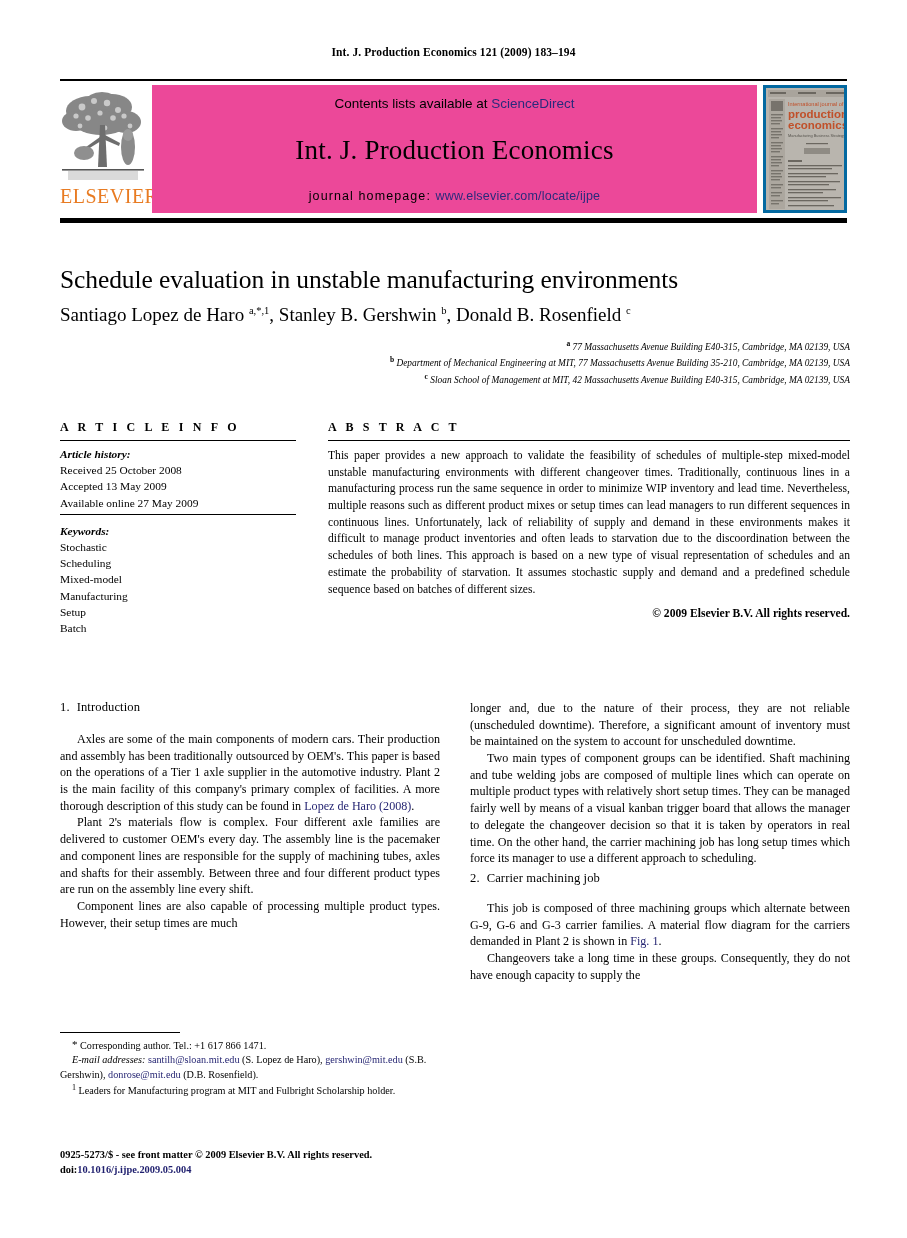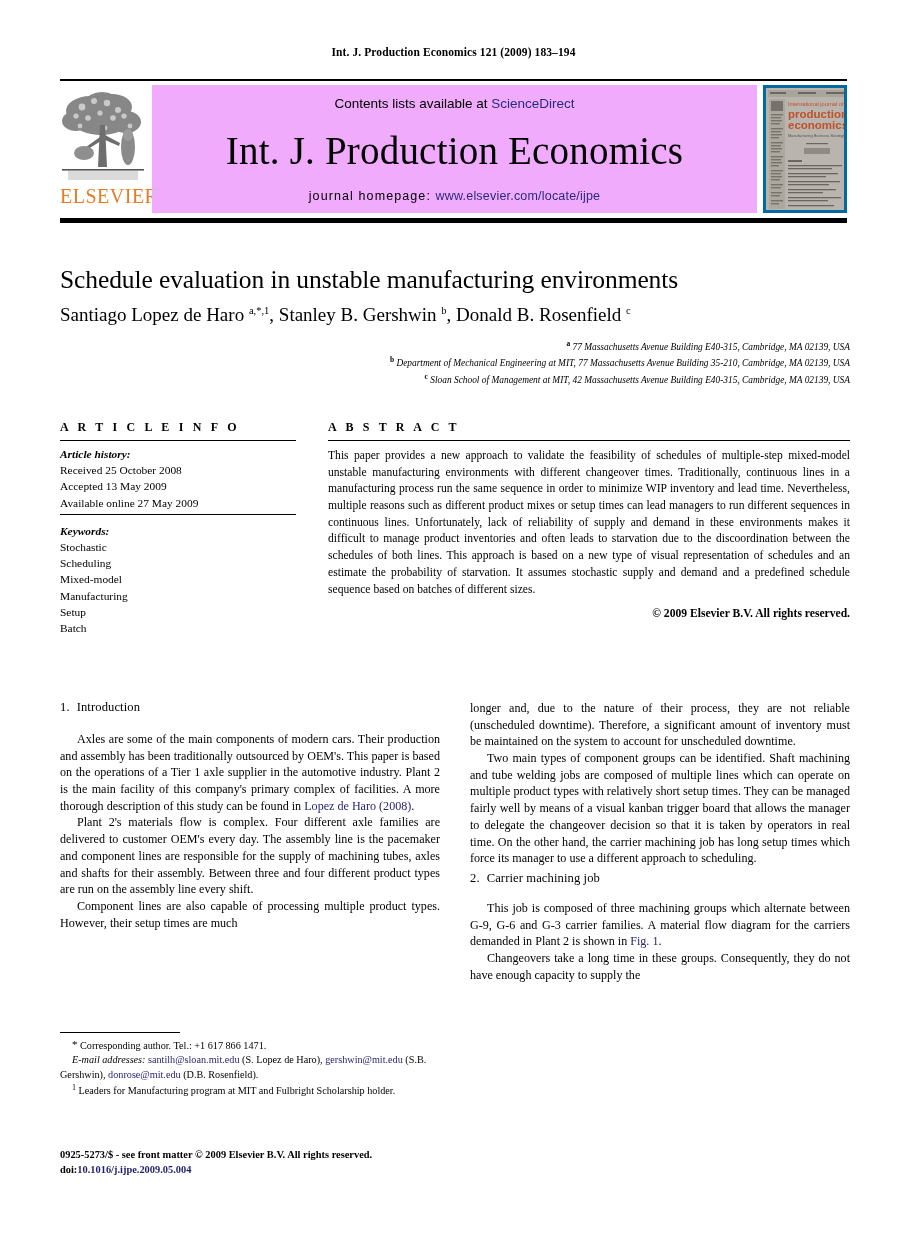--- a/index.html
+++ b/index.html
@@ -68,41 +68,41 @@
     font-size: 20px;
     letter-spacing: .5px;
     color: #E87B22;
     text-align: center;
     line-height: 1;
     margin-top: 1px;
     font-weight: 400;
   }
   .banner {
     flex: 1 1 auto;
-    background: #f0abfc;
+    background: #ec4899;
     margin-left: 6px;
     margin-right: 6px;
     display: flex;
     flex-direction: column;
     justify-content: space-between;
     align-items: center;
     padding: 11px 0 10px 0;
     box-sizing: border-box;
   }
   .banner-contents {
     font-family: "Liberation Sans", sans-serif;
     font-size: 13.5px;
     color: #000;
   }
   .banner-contents .sd-link {
     color: #2a2a7c;
   }
   .banner-title {
     font-family: "Liberation Serif", serif;
-    font-size: 39px;
+    font-size: 27px;
     color: #000;
     letter-spacing: .2px;
   }
   .banner-homepage {
     font-family: "Liberation Sans", sans-serif;
     font-size: 12.5px;
     letter-spacing: 1.1px;
     color: #000;
   }
   .banner-homepage .hp-link {

